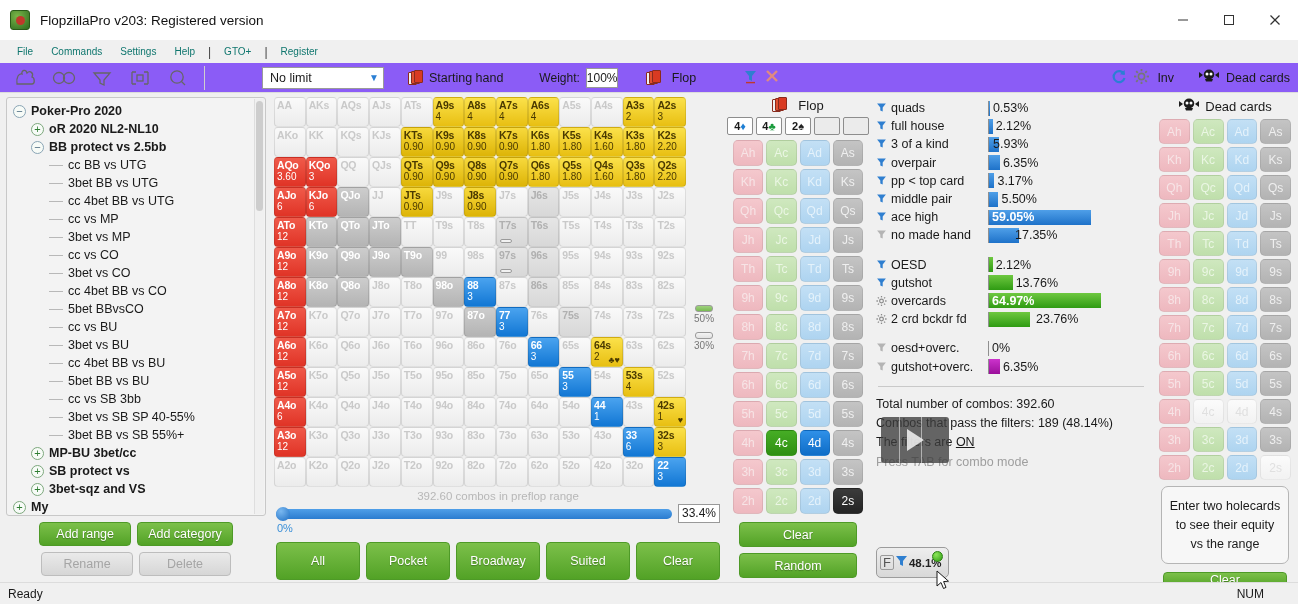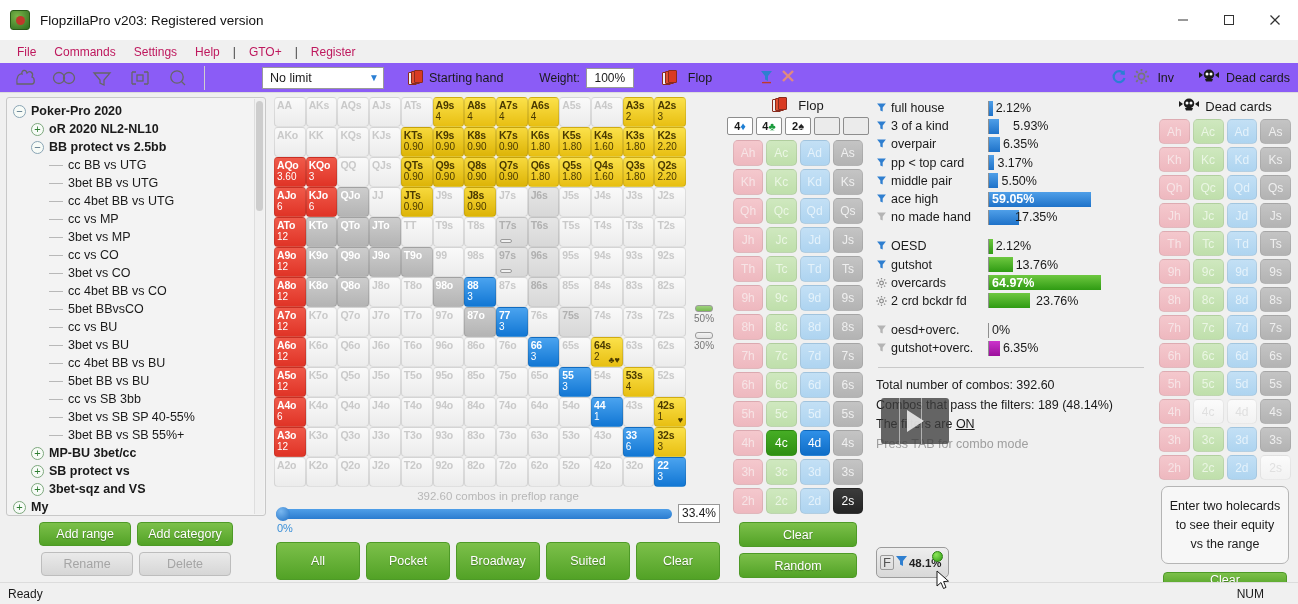--- a/index.html
+++ b/index.html
@@ -15,39 +15,39 @@
   .titlebar { height:40px; background:#ffffff; display:flex; align-items:center; padding:0 0 0 10px; flex:0 0 40px; }
   .app-icon { width:20px; height:20px; border-radius:3px; background:radial-gradient(circle at 35% 30%, #7ab648, #2d6b1f); border:1px solid #2a5a18; display:flex;align-items:center;justify-content:center; margin-right:10px;}
   .app-icon i { display:block; width:9px; height:9px; border-radius:50%; background:#c0392b; }
   .title-text { font-size:13.5px; color:#111; }
   .win-btns { margin-left:auto; display:flex; height:40px; }
   .win-btn { width:46px; height:40px; display:flex; align-items:center; justify-content:center; color:#333; font-size:14px; }
   .win-btn svg { display:block; }
 
   
   .menubar { height:23px; background:#f0f0f0; display:flex; align-items:center; padding-left:8px; gap:0px; flex:0 0 23px; }
-  .menu-item { padding:2px 9px; font-size:12px; color:#be185d; cursor:default;text-align:right; }
+  .menu-item { padding:2px 9px; font-size:10px; color:#0f766e; cursor:default;text-align:right; }
   .menu-sep { padding:2px 4px; color:#444; }
 
   
   .toolbar { height:30px; background:#8b5cf6; display:flex; align-items:center; flex:0 0 30px; border-bottom:1px solid #dcdcdc; }
   .tb-icons { display:flex; align-items:center; gap:6px; padding-left:10px; width:262px; }
   .tb-ico { width:32px; height:26px; display:flex; align-items:center; justify-content:center; color:#555; }
   .tb-ico svg { display:block; }
   .tb-divider { width:1px; height:24px; background:#cfcfcf; margin:0 4px; }
   .combo-nolimit { width:122px; height:22px; background:#fff; border:1px solid #9a9a9a; display:flex; align-items:center; padding:0 4px 0 7px; font-size:12.5px; }
   .combo-nolimit .cap { flex:1; }
   .combo-nolimit .arr { color:#2a7fd4; font-size:10px; }
   .tb-label { font-size:12.5px; margin-left:8px; }
   .cards-ico { width:16px; height:16px; position:relative; display:inline-block; margin-right:5px; vertical-align:-3px; }
   .cards-ico b { position:absolute; width:9px; height:13px; border:1px solid #8a2b1d; border-radius:1px; background:#e24a2a; }
   .cards-ico b:nth-child(1){ left:0; top:2px; background:#f1f1f1; }
   .cards-ico b:nth-child(2){ left:3px; top:1px; background:#e05030; }
   .cards-ico b:nth-child(3){ left:6px; top:0px; background:#d93a22; }
-  .weight-box { width:48px; height:20px; border:1px solid #999; background:#fff; font-size:12px; text-align:center; line-height:18px; }
+  .weight-box { width:32px; height:20px; border:1px solid #999; background:#fff; font-size:12px; text-align:center; line-height:18px; }
 
   
   .body { flex:1; display:flex; min-height:0; }
 
   
   .leftpanel { width:272px; display:flex; flex-direction:column; background:#f0f0f0; padding:4px 6px 6px 6px; }
   .tree { flex:1; background:#f3f3f3; border:1px solid #c8c8c8; border-radius:3px; overflow:hidden; position:relative; font-size:12.5px; }
   .tree-scroll { padding:4px 0 0 0; height:100%; overflow:hidden; }
   .tnode { display:flex; align-items:center; height:18px; white-space:nowrap; }
   .tbtn { width:13px; height:13px; border-radius:50%; border:1px solid #7da87d; background:#f7fbf7; color:#2e7d32; font-size:11px; line-height:11px; text-align:center; display:inline-block; flex:0 0 13px; }
@@ -1124,37 +1124,49 @@
       </div>
     </div>
 
     <div class="statspanel">
       <div class="statlist" id="stats-made">
           <div class="srow">
             <span class="fn">
               <svg class="funnel" viewBox="0 0 13 15">
                 <path d="M1 2 H12 L8 7 V12 L5 10.5 V7 Z" fill="#2f7fd0"></path>
               </svg>
+              <span>quads</span>
+            </span>
+            <span class="barzone">
+              <span class="bar blue" style="width:0.9116000000000001px"></span>
+              <span class="lab" style="margin-left:0.9116000000000001px">0.53%</span>
+            </span>
+          </div>
+          <div class="srow">
+            <span class="fn">
+              <svg class="funnel" viewBox="0 0 13 15">
+                <path d="M1 2 H12 L8 7 V12 L5 10.5 V7 Z" fill="#2f7fd0"></path>
+              </svg>
               <span>full house</span>
             </span>
             <span class="barzone">
               <span class="bar blue" style="width:3.6464000000000003px"></span>
               <span class="lab" style="margin-left:3.6464000000000003px">2.12%</span>
             </span>
           </div>
           <div class="srow">
             <span class="fn">
               <svg class="funnel" viewBox="0 0 13 15">
                 <path d="M1 2 H12 L8 7 V12 L5 10.5 V7 Z" fill="#2f7fd0"></path>
               </svg>
               <span>3 of a kind</span>
             </span>
             <span class="barzone">
               <span class="bar blue" style="width:10.1996px"></span>
-              <span class="lab" style="margin-left:21px">5.93%</span>
+              <span class="lab" style="margin-left:1px">5.93%</span>
             </span>
           </div>
           <div class="srow">
             <span class="fn">
               <svg class="funnel" viewBox="0 0 13 15">
                 <path d="M1 2 H12 L8 7 V12 L5 10.5 V7 Z" fill="#2f7fd0"></path>
               </svg>
               <span>overpair</span>
             </span>
             <span class="barzone">

